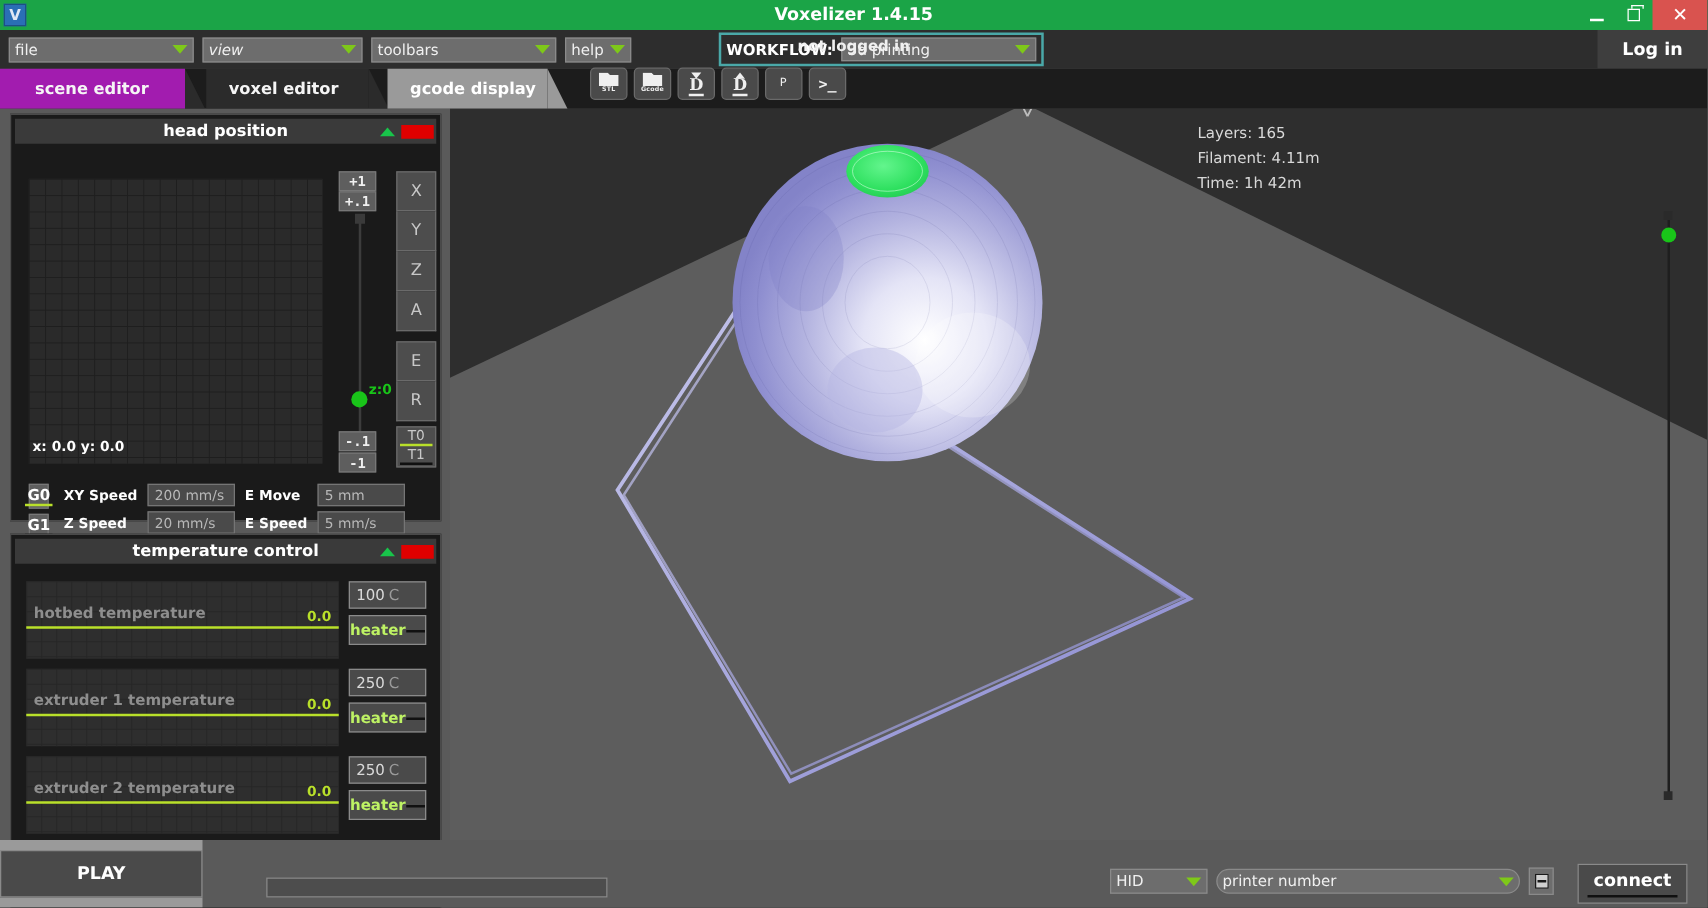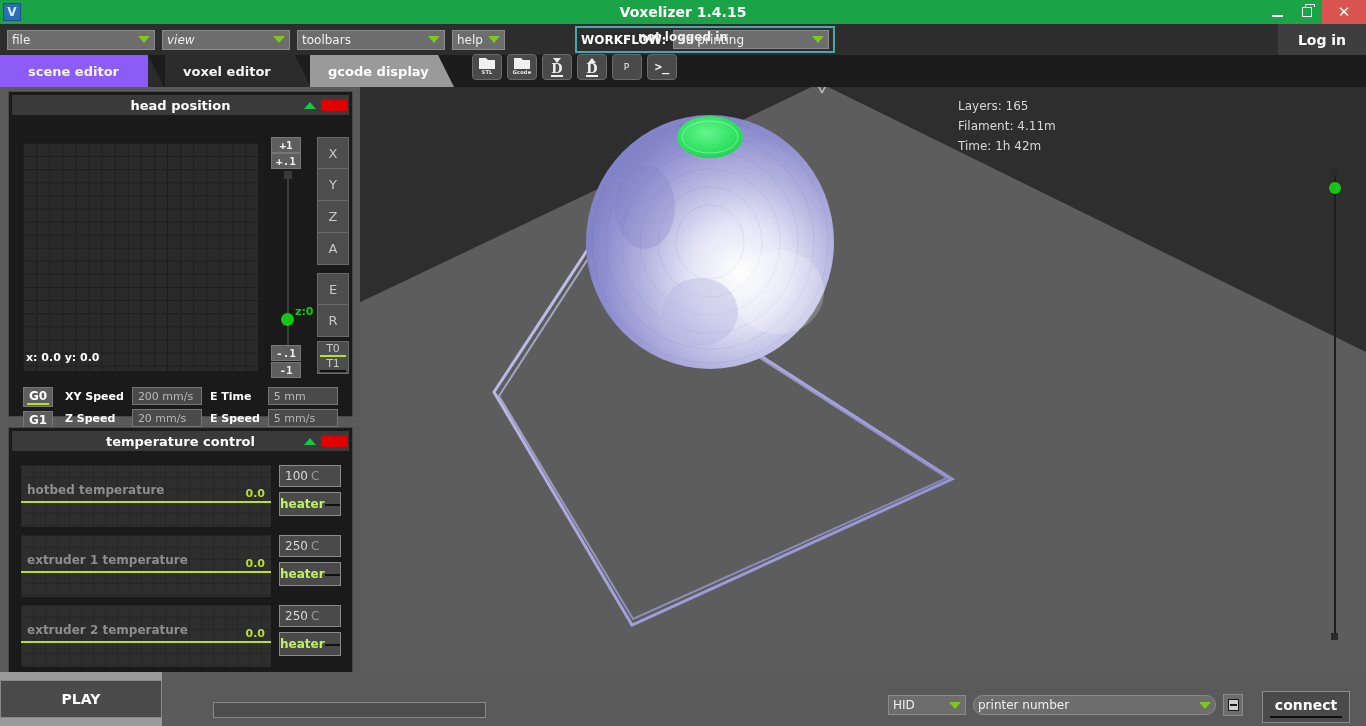--- a/index.html
+++ b/index.html
@@ -88,21 +88,21 @@
   .tab {
     position: absolute; top: 0; height: 32px;
     display: flex; align-items: center; padding-left: 18px;
     color: #f5f5f5; font-size: 13px; font-weight: bold;
   }
   .tab .slant {
     position: absolute; right: -16px; top: 0; width: 0; height: 0;
     border-top: 32px solid transparent; border-left: 16px solid #2b2b2b;
   }
   .tab.active .slant { border-left-color: #a8a8a8; }
-  .tab.t1 { left: 0;   width: 148px; background: #8b5cf6; padding-left: 28px; }
+  .tab.t1 { left: 0;   width: 148px; background: #a21caf; padding-left: 28px; }
   .tab.t2 { left: 165px; width: 130px; background: #2b2b2b; }
   .tab.t3 { left: 310px; width: 128px; background: #a8a8a8; color: #ffffff; }
   .tab.t3 { background: #9a9a9a; }
   .tab.t3 .slant { border-left-color: #9a9a9a; }
 
   
   .tb-icons { position: absolute; left: 472px; top: 54px; display: flex; gap: 5px; }
   .ibtn {
     width: 30px; height: 26px; background: #4a4a4a; border: 1px solid #6a6a6a;
     border-radius: 4px; position: relative;
@@ -182,21 +182,21 @@
     width: 32px; height: 33px; background: #4d4d4d; border: 1px solid #6a6a6a;
     display: flex; flex-direction: column; align-items: center; justify-content: center;
     color: #c8c8c8; font-size: 11px; line-height: 11px;
   }
   .tbtn .sel-line { width: 26px; height: 2px; background: #b9e02a; margin: 1px 0; }
   .tbtn .dk-line { width: 26px; height: 2px; background: #101010; margin-top: 1px; }
 
   .speeds { position: absolute; left: 14px; top: 272px; display: flex; align-items: flex-start; }
   .gcol { display: flex; flex-direction: column; gap: 4px; margin-right: 12px; }
   .g-btn {
-    width: 30px; height: 20px; background: #5e5e5e; border: 1px solid #777;
+    width: 16px; height: 20px; background: #5e5e5e; border: 1px solid #777;
     color: #ffffff; font-size: 12px; font-weight: bold;
     display: flex; flex-direction: column; align-items: center; justify-content: center;
     line-height: 12px;
   }
   .g-btn .und { width: 22px; height: 2px; background: #b9e02a; margin-top: 1px; }
   .g-btn .und.dark { background: #101010; }
   .spd-grid { display: grid; grid-template-columns: auto auto auto auto; gap: 4px 8px; align-items: center; }
   .spd-lbl { color: #ffffff; font-size: 11px; font-weight: bold; }
   .spd-in {
     background: #4a4a4a; border: 1px solid #757575; color: #b8b8b8;
@@ -437,21 +437,21 @@
               <span class="und"></span>
             </div>
             <div class="g-btn">
               <span>G1</span>
               <span class="und dark"></span>
             </div>
           </div>
           <div class="spd-grid">
             <span class="spd-lbl">XY Speed</span>
             <span class="spd-in">200 mm/s</span>
-            <span class="spd-lbl">E Time</span>
+            <span class="spd-lbl">E Move</span>
             <span class="spd-in">5 mm</span>
 
             <span class="spd-lbl">Z Speed</span>
             <span class="spd-in">20 mm/s</span>
             <span class="spd-lbl">E Speed</span>
             <span class="spd-in">5 mm/s</span>
           </div>
         </div>
       </div>
     </div>

